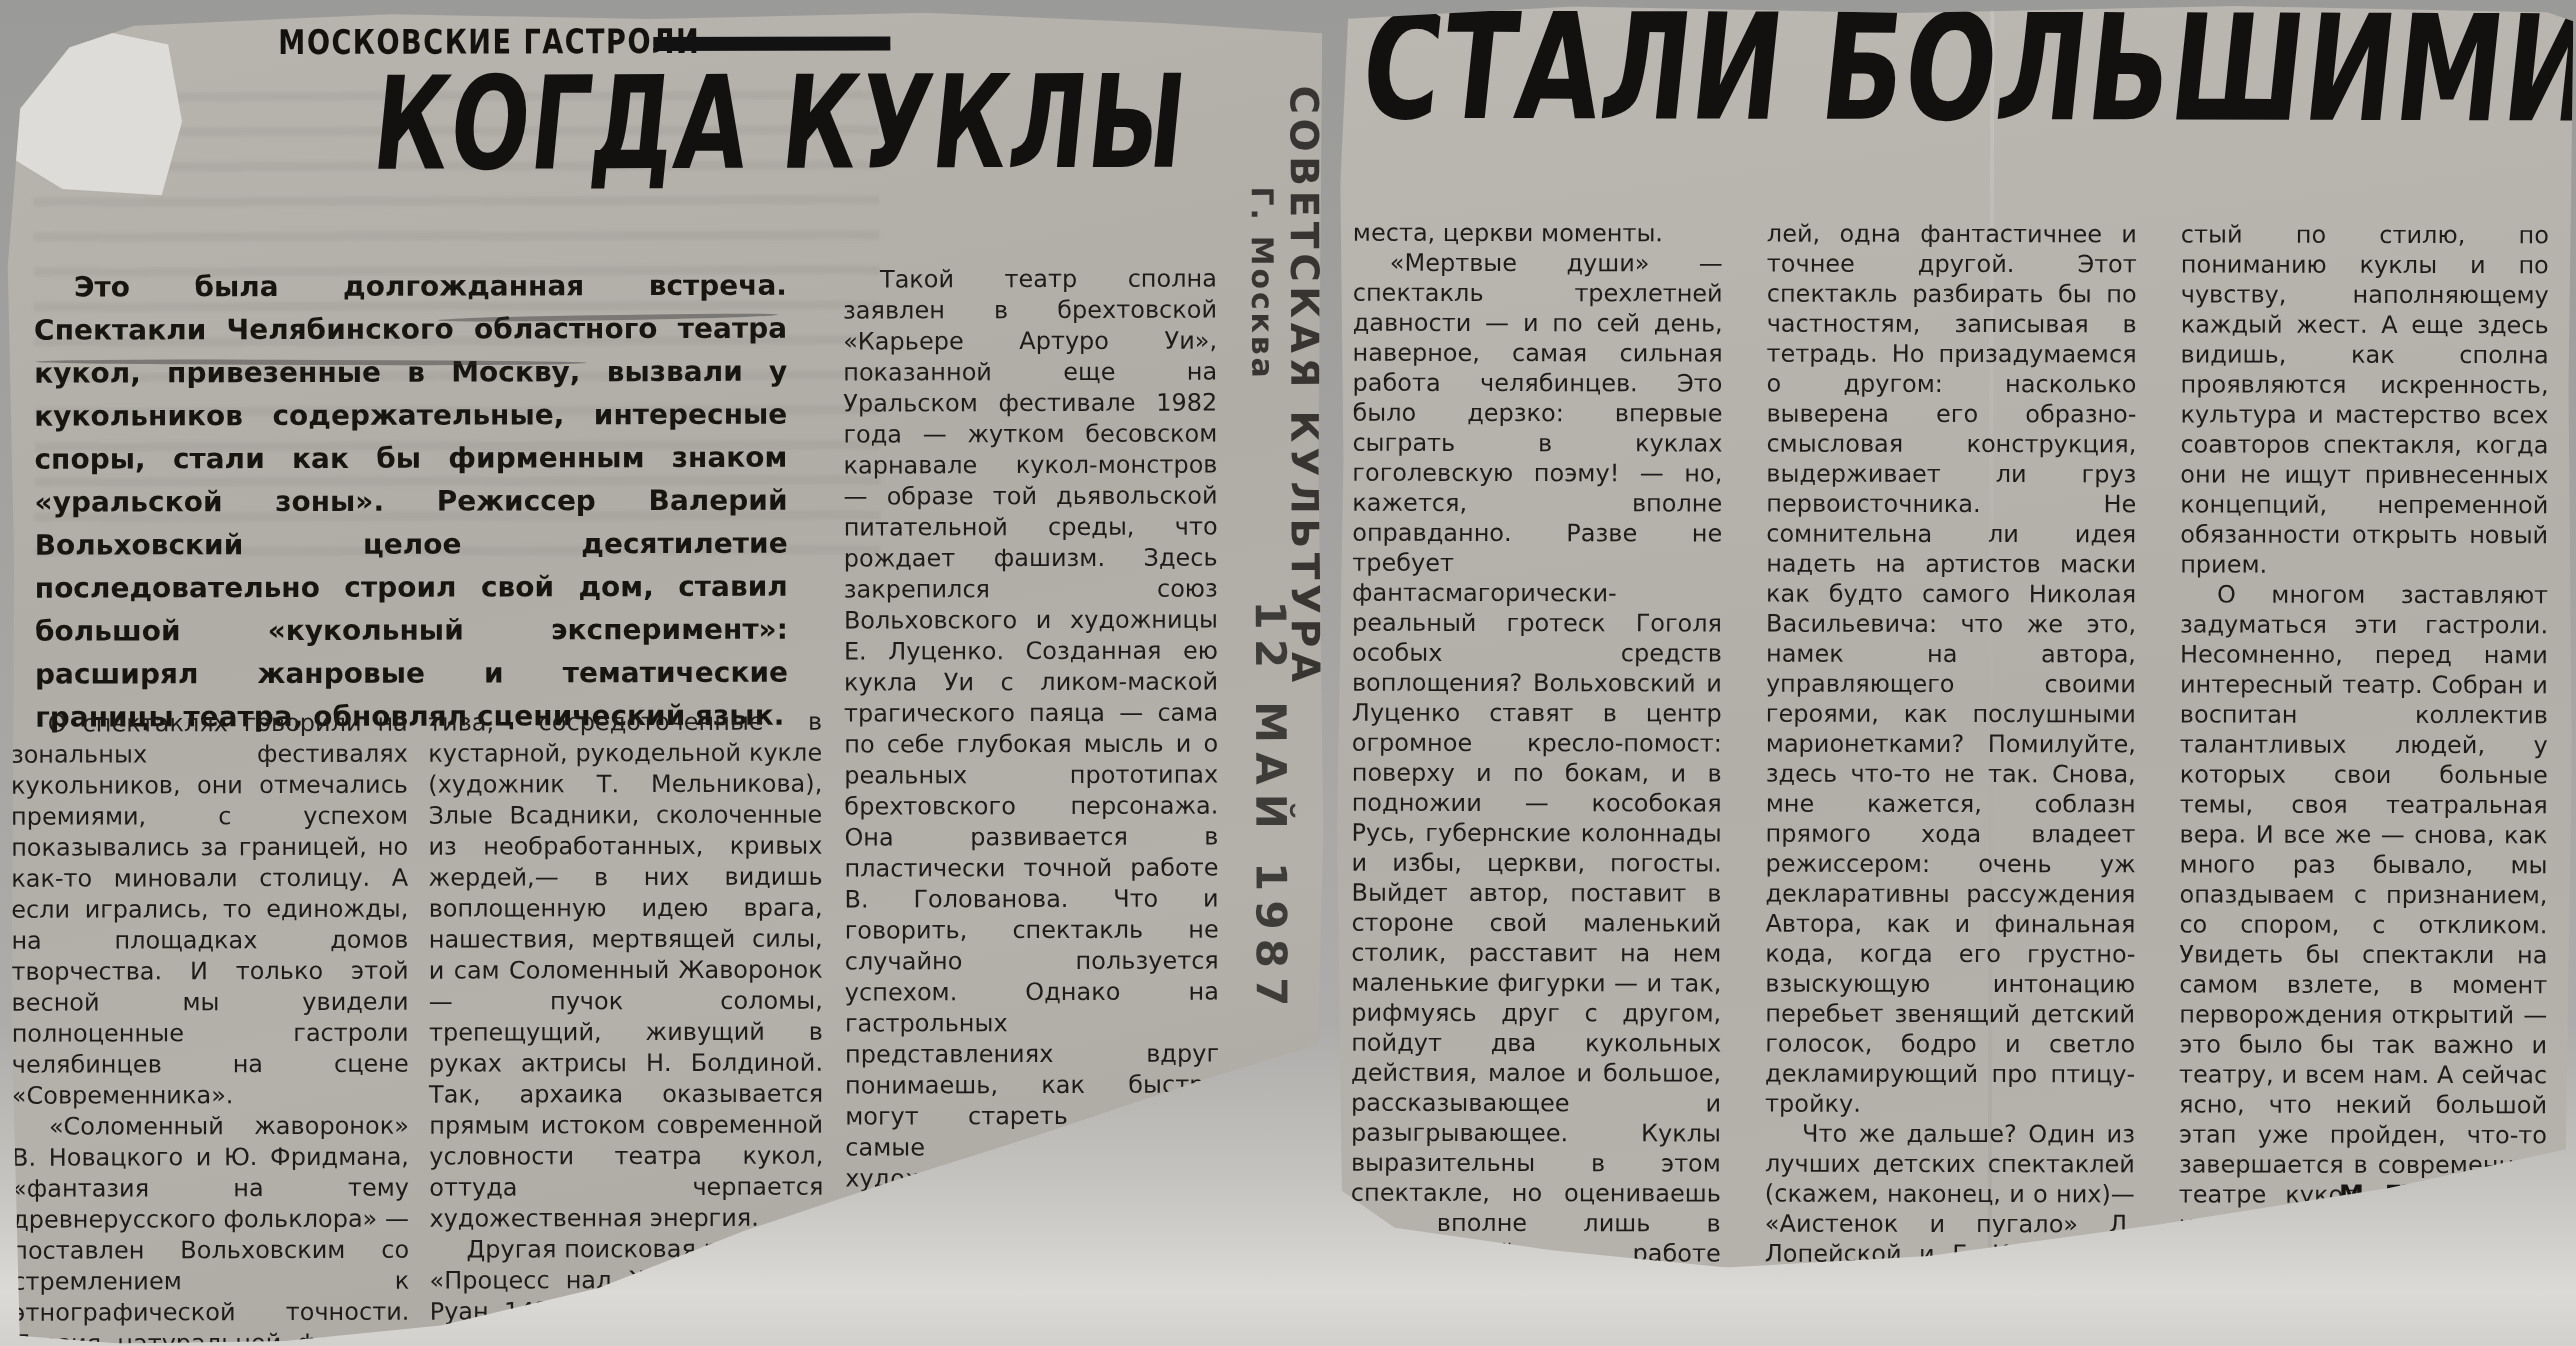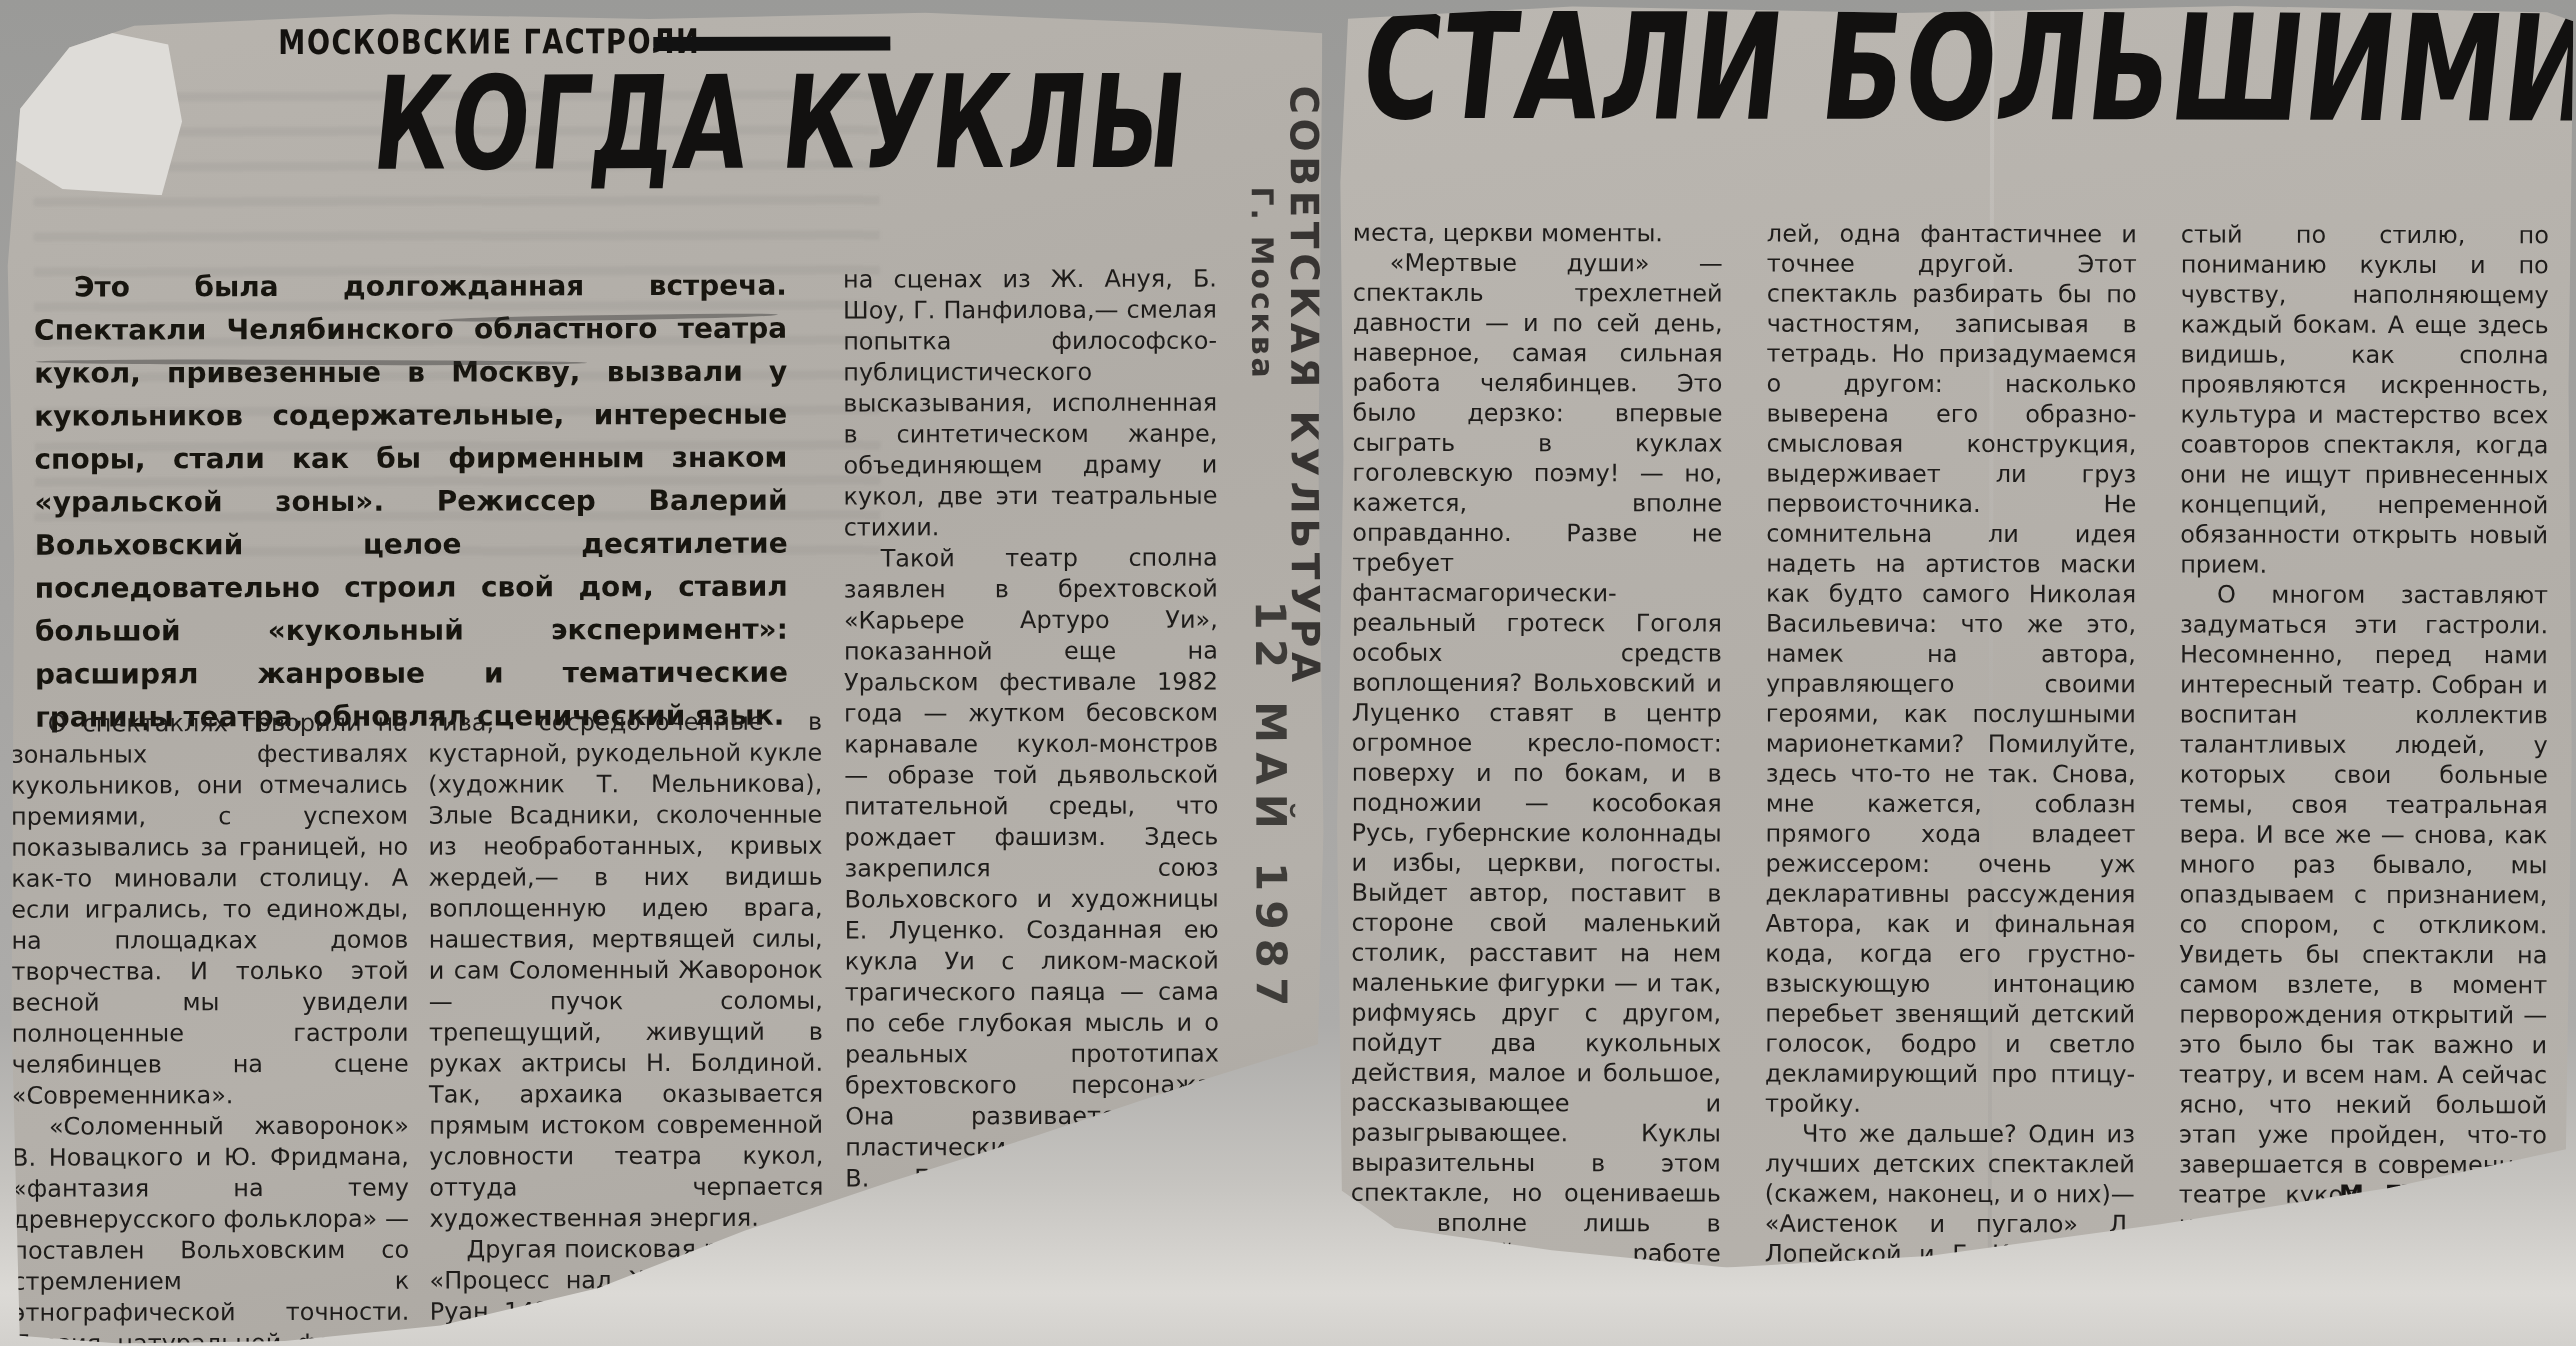--- a/index.html
+++ b/index.html
@@ -76,21 +76,20 @@
     <div class="squiggle sq2"></div>
     <div class="col colL1">
         <p>О спектаклях говорили на зональных фестивалях кукольников, они отмечались премиями, с успехом показывались за границей, но как-то миновали столицу. А если игрались, то единожды, на площадках домов творчества. И только этой весной мы увидели полноценные гастроли челябинцев на сцене «Современника».</p>
         <p>«Соломенный жаворонок» В. Новацкого и Ю. Фридмана, «фантазия на тему древнерусского фольклора» — поставлен Вольховским со стремлением к этнографической точности. Поэзия натуральной фактуры и подлинность народного прими-</p>
       </div>
     <div class="col colL2">
         <p class="noindent">тива, сосредоточенные в кустарной, рукодельной кукле (художник Т. Мельникова), Злые Всадники, сколоченные из необработанных, кривых жердей,— в них видишь воплощенную идею врага, нашествия, мертвящей силы, и сам Соломенный Жаворонок — пучок соломы, трепещущий, живущий в руках актрисы Н. Болдиной. Так, архаика оказывается прямым истоком современной условности театра кукол, оттуда черпается художественная энергия.</p>
         <p>Другая поисковая работа — «Процесс над Жанной д'Арк. Руан. 1431 год», построенная</p>
       </div>
     <div class="col colL3">
-        <p class="noindent">на сценах из Ж. Ануя, Б. Шоу, Г. Панфилова,— смелая попытка философско-публицистического высказывания, исполненная в синтетическом жанре, объединяющем драму и кукол, две эти театральные стихии.</p>
         <p>Такой театр сполна заявлен в брехтовской «Карьере Артуро Уи», показанной еще на Уральском фестивале 1982 года — жутком бесовском карнавале кукол-монстров — образе той дьявольской питательной среды, что рождает фашизм. Здесь закрепился союз Вольховского и художницы Е. Луценко. Созданная ею кукла Уи с ликом-маской трагического паяца — сама по себе глубокая мысль и о реальных прототипах брехтовского персонажа. Она развивается в пластически точной работе В. Голованова. Что и говорить, спектакль не случайно пользуется успехом. Однако на гастрольных представлениях вдруг понимаешь, как быстро могут стареть сегодня самые яркие художественные открытия. Острота новаций притупляется и заметней становятся слабые</p>
       </div>
     <div class="stamp-org">
       <div class="l1">СОВЕТСКАЯ КУЛЬТУРА</div>
       <div class="l2">Г. Москва</div>
     </div>
     <div class="stamp-date">12 МАЙ 1987</div>
   </div>
 
   <div class="clipping clip-right">
@@ -98,20 +97,20 @@
     <div class="headline hl-right">СТАЛИ БОЛЬШИМИ</div>
     <div class="col colR1">
         <p class="noindent">места, церкви моменты.</p>
         <p>«Мертвые души» — спектакль трехлетней давности — и по сей день, наверное, самая сильная работа челябинцев. Это было дерзко: впервые сыграть в куклах гоголевскую поэму! — но, кажется, вполне оправданно. Разве не требует фантасмагорически-реальный гротеск Гоголя особых средств воплощения? Вольховский и Луценко ставят в центр огромное кресло-помост: поверху и по бокам, и в подножии — кособокая Русь, губернские колоннады и избы, церкви, погосты. Выйдет автор, поставит в стороне свой маленький столик, расставит на нем маленькие фигурки — и так, рифмуясь друг с другом, пойдут два кукольных действия, малое и большое, рассказывающее и разыгрывающее. Куклы выразительны в этом спектакле, но оцениваешь их вполне лишь в талантливой работе кукловодов, всех без исключения, но особенно В. Чернявского (Чичиков) и В. Голованова, играющего сразу и Манилова, и Собакевича, и Ноздрева. Перед нами целая россыпь дета-</p>
       </div>
     <div class="col colR2">
         <p class="noindent">лей, одна фантастичнее и точнее другой. Этот спектакль разбирать бы по частностям, записывая в тетрадь. Но призадумаемся о другом: насколько выверена его образно-смысловая конструкция, выдерживает ли груз первоисточника. Не сомнительна ли идея надеть на артистов маски как будто самого Николая Васильевича: что же это, намек на автора, управляющего своими героями, как послушными марионетками? Помилуйте, здесь что-то не так. Снова, мне кажется, соблазн прямого хода владеет режиссером: очень уж декларативны рассуждения Автора, как и финальная кода, когда его грустно-взыскующую интонацию перебьет звенящий детский голосок, бодро и светло декламирующий про птицу-тройку.</p>
         <p>Что же дальше? Один из лучших детских спектаклей (скажем, наконец, и о них)— «Аистенок и пугало» Л. Лопейской и Г. Крчуловой. Скромный, камерный «спектакль на столе», сыгранный двумя актерами: Александром и Ариной Борок,— самый, наверное, чи-</p>
       </div>
     <div class="col colR3">
-        <p class="noindent">стый по стилю, по пониманию куклы и по чувству, наполняющему каждый бокам. А еще здесь видишь, как сполна проявляются искренность, культура и мастерство всех соавторов спектакля, когда они не ищут привнесенных концепций, непременной обязанности открыть новый прием.</p>
+        <p class="noindent">стый по стилю, по пониманию куклы и по чувству, наполняющему каждый жест. А еще здесь видишь, как сполна проявляются искренность, культура и мастерство всех соавторов спектакля, когда они не ищут привнесенных концепций, непременной обязанности открыть новый прием.</p>
         <p>О многом заставляют задуматься эти гастроли. Несомненно, перед нами интересный театр. Собран и воспитан коллектив талантливых людей, у которых свои больные темы, своя театральная вера. И все же — снова, как много раз бывало, мы опаздываем с признанием, со спором, с откликом. Увидеть бы спектакли на самом взлете, в момент перворождения открытий — это было бы так важно и театру, и всем нам. А сейчас ясно, что некий большой этап уже пройден, что-то завершается в современном театре кукол. И, надеюсь, начинается новое. Потому и пишу о челябинском театре со всей откровенностью пристрастного зрителя.</p>
       </div>
     <div class="signature">М. ГУРЕВИЧ.</div>
   </div>
 
 </div>
 
 
 </body></html>

